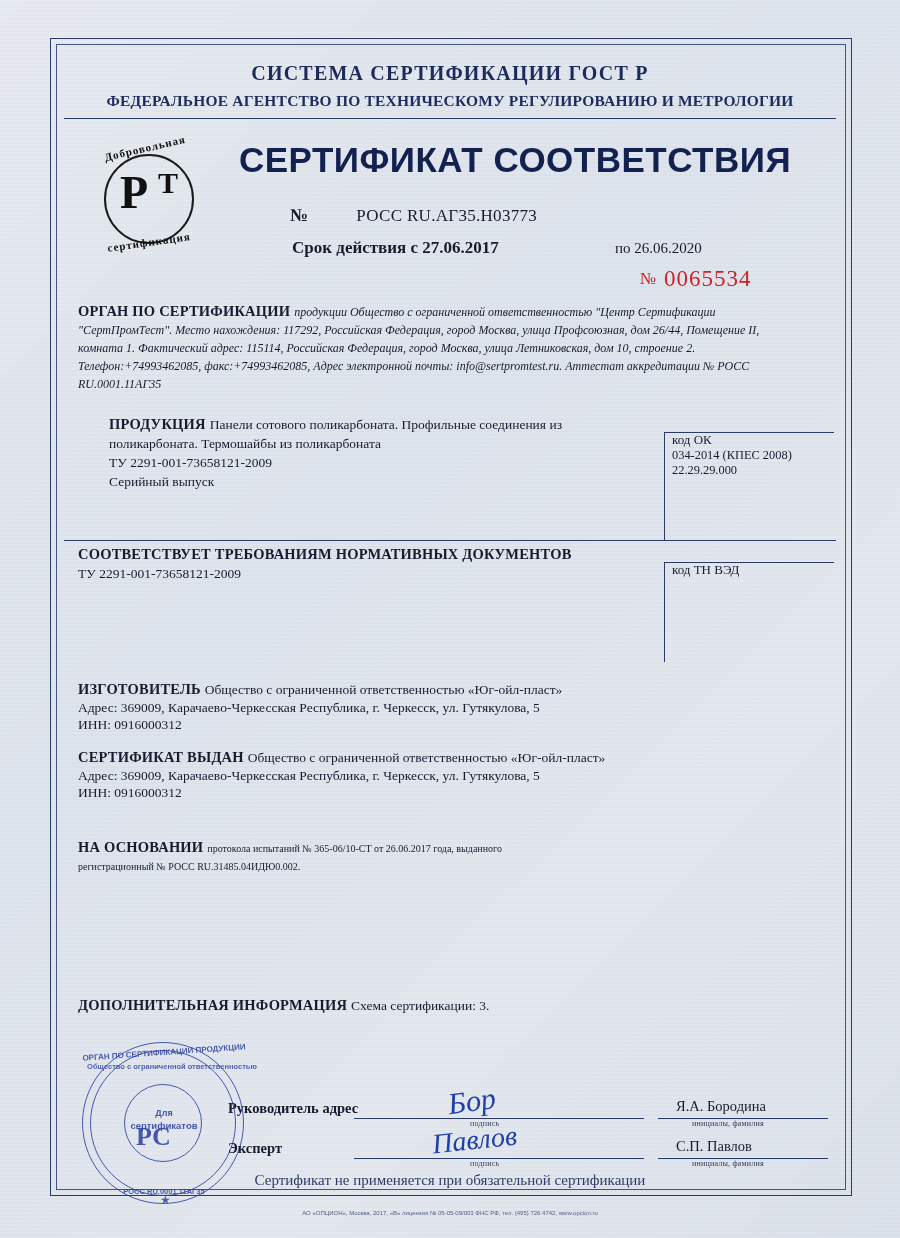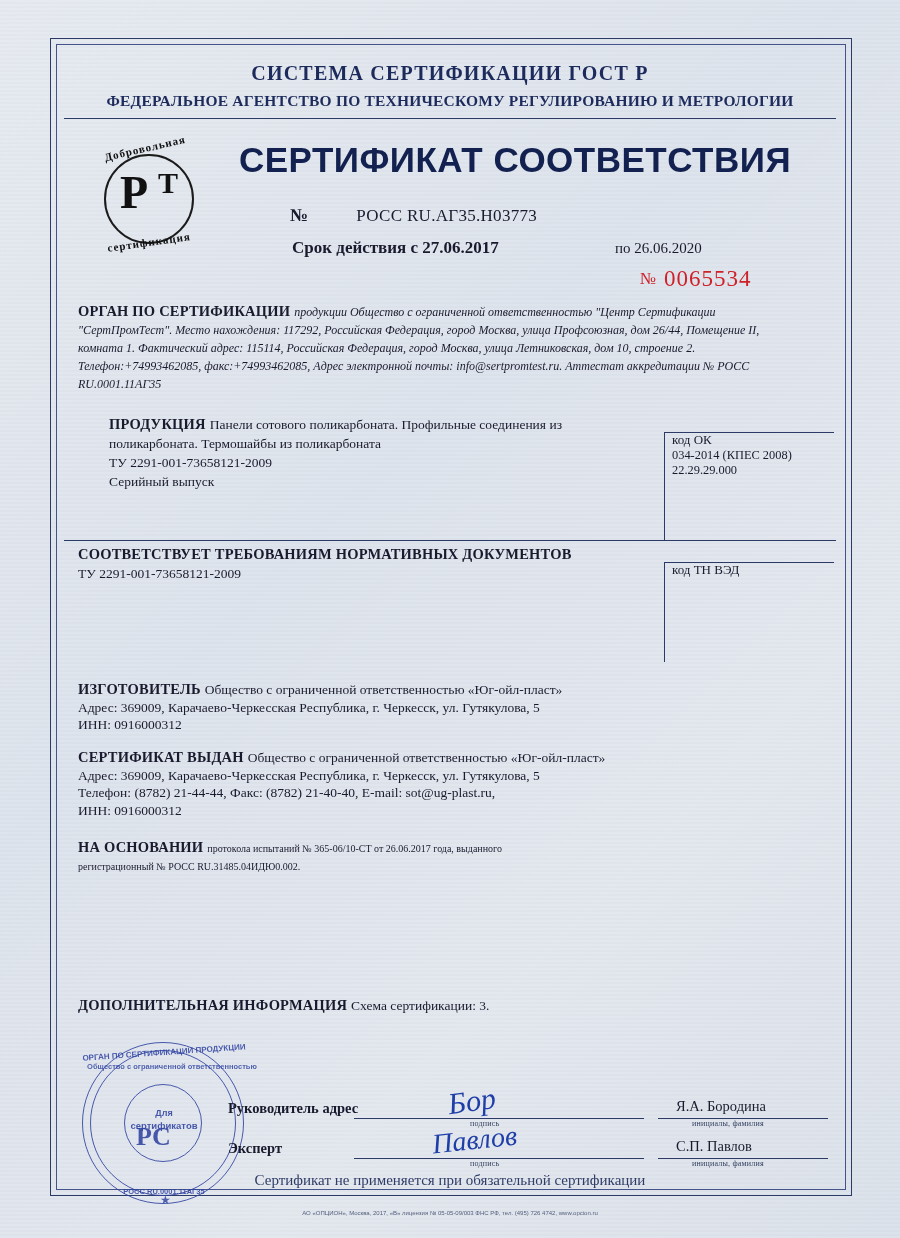--- a/index.html
+++ b/index.html
@@ -254,21 +254,20 @@
     <div><span class="lbl">ИЗГОТОВИТЕЛЬ</span>
       <span class="l">Общество с ограниченной ответственностью «Юг-ойл-пласт»</span></div>
     <div class="l">Адрес: 369009, Карачаево-Черкесская Республика, г. Черкесск, ул. Гутякулова, 5</div>
     <div class="l">ИНН: 0916000312</div>
   </div>
 
   <div class="sec-issued">
     <div><span class="lbl">СЕРТИФИКАТ ВЫДАН</span>
       <span class="l">Общество с ограниченной ответственностью «Юг-ойл-пласт»</span></div>
     <div class="l">Адрес: 369009, Карачаево-Черкесская Республика, г. Черкесск, ул. Гутякулова, 5</div>
-    <div class="l">Телефон: (8782) 21-44-44, Факс: (8782) 21-40-40, E-mail:  sot@ug-plast.ru,</div>
     <div class="l">ИНН: 0916000312</div>
   </div>
 
   <div class="sec-basis">
     <div><span class="lbl">НА ОСНОВАНИИ</span>
       <span class="l">протокола испытаний № 365-06/10-СТ от 26.06.2017 года, выданного</span></div>
     <div class="l">регистрационный № РОСС RU.31485.04ИДЮ0.002.</div>
   </div>
 
   <div class="sec-addinfo">

